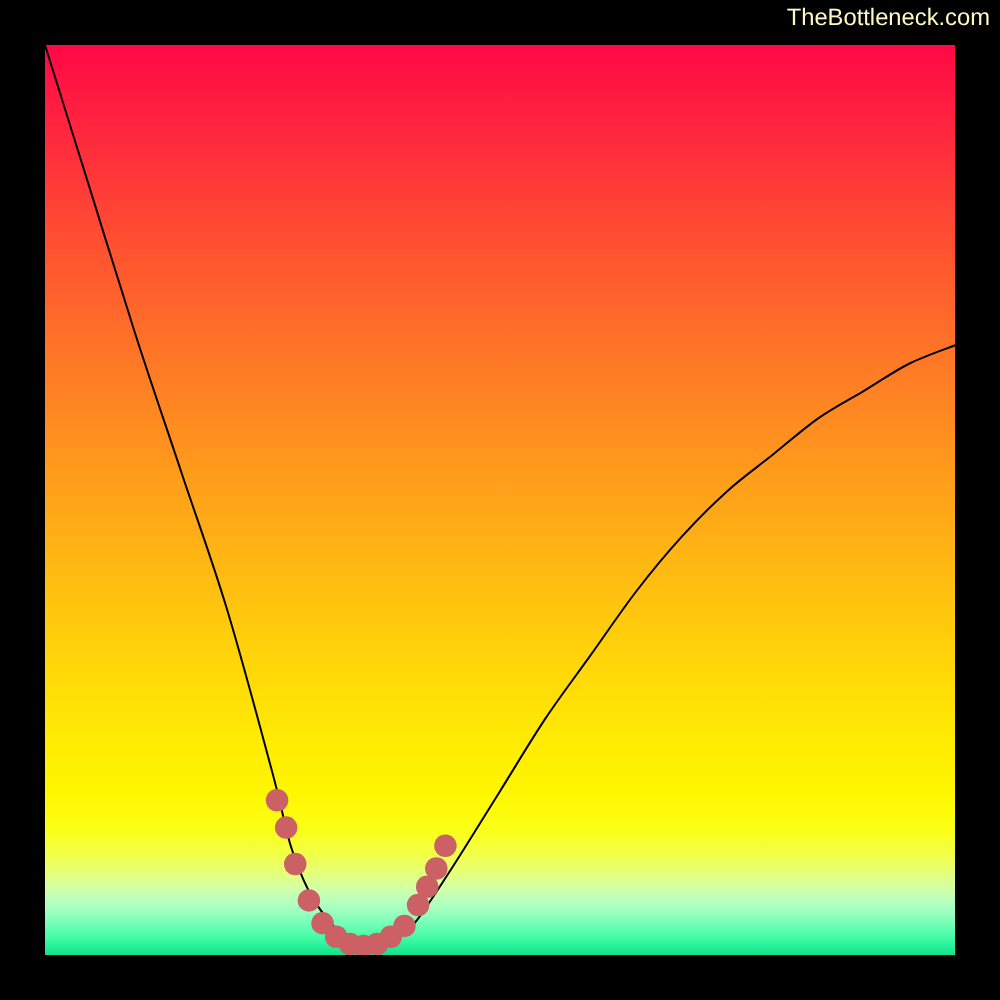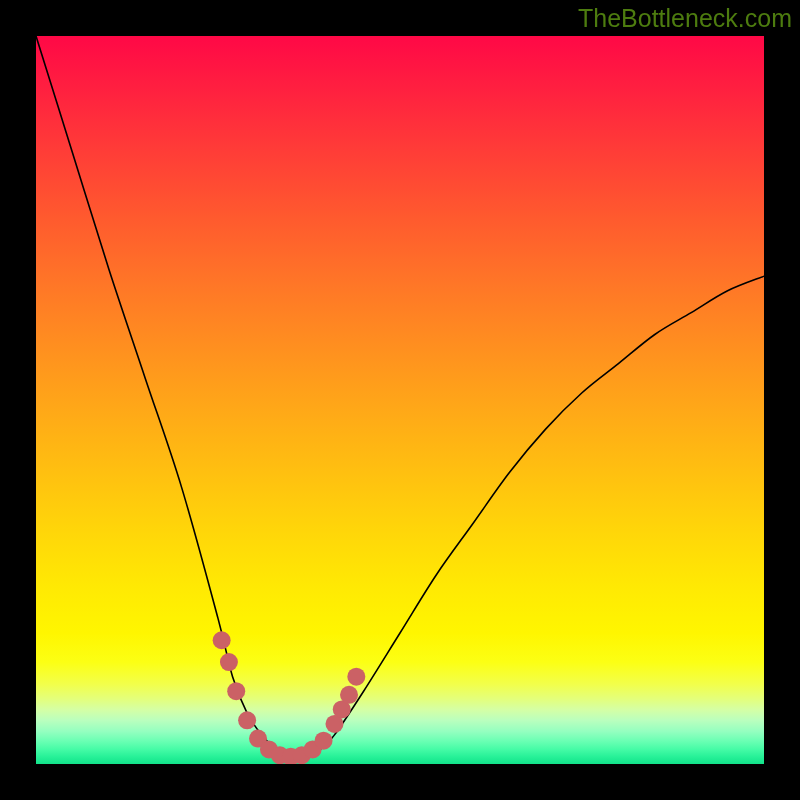--- a/index.html
+++ b/index.html
@@ -30,22 +30,22 @@
     position: absolute;
     left: 0;
     top: 0;
     width: 100%;
     height: 100%;
   }
   .watermark {
     position: absolute;
     top: 4px;
     right: 8px;
-    color: #4d7c0f;
-    font-size: 25px;
+    color: #fef9c3;
+    font-size: 19px;
     font-weight: 400;
     letter-spacing: 0px;
     font-family: Arial, Helvetica, sans-serif;
   }
 </style>
 </head>
 <body>
 
 <div class="frame">
   <svg class="gradient" viewBox="0 0 728 728" preserveAspectRatio="none">

